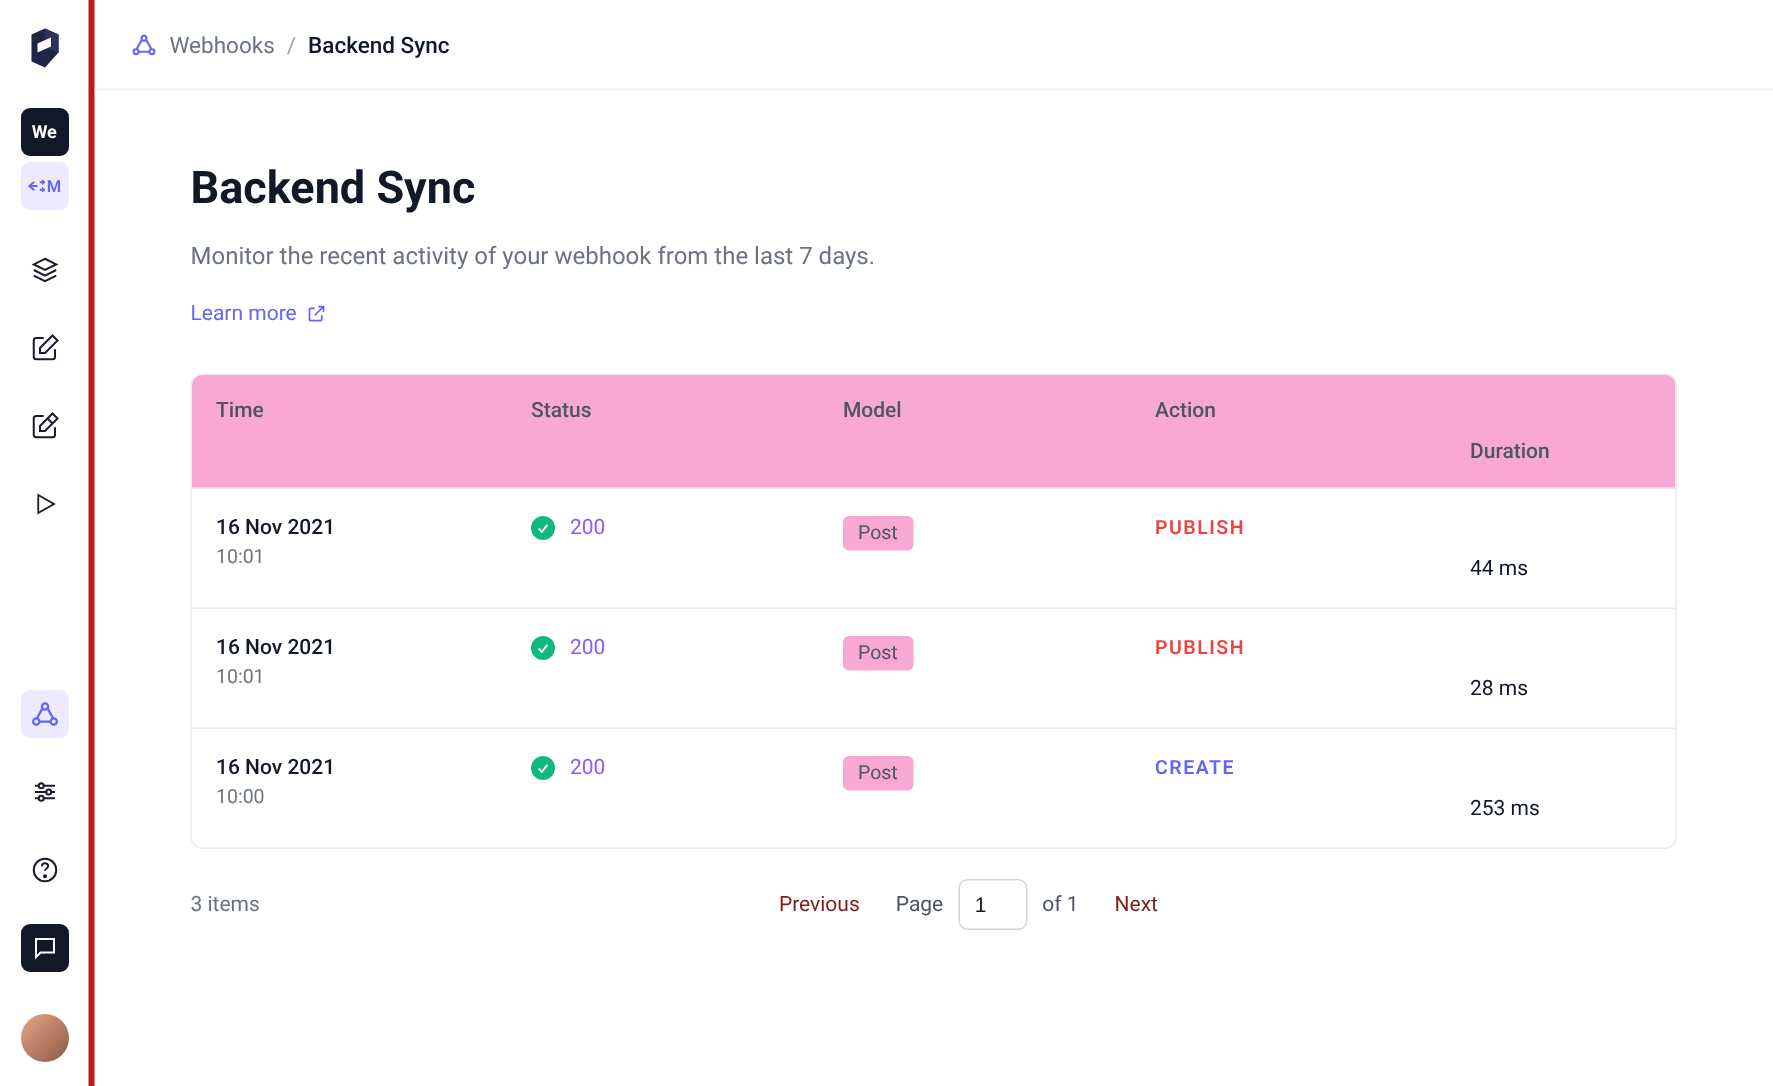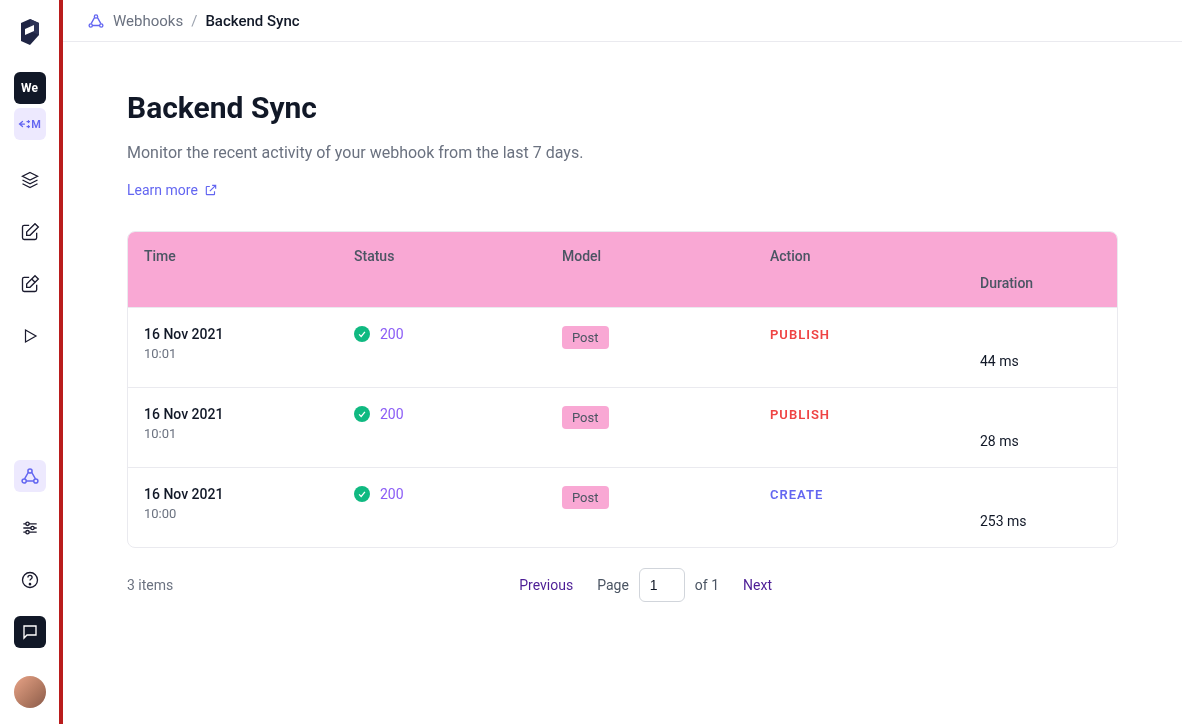--- a/index.html
+++ b/index.html
@@ -75,21 +75,21 @@
       margin-top: 8px;
       margin-bottom: 16px;
       cursor:pointer;
     }
     .main {
       flex: 1;
       display: flex;
       flex-direction: column;
     }
     .breadcrumb {
-      height: 42px;
+      height: 60px;
       border-bottom: 1px solid #eaeaef;
       display: flex;
       align-items: center;
       padding: 0 24px;
       gap: 8px;
       font-size: 15px;
     }
     .breadcrumb .wh-icon { color: #6366f1; display:flex; }
     .breadcrumb .crumb-parent { color: #6b7280; cursor:pointer; }
     .breadcrumb .sep { color: #9ca3af; }
@@ -168,21 +168,21 @@
     .texttop { color:#111827; }
     .pager {
       margin-top: 20px;
       display: flex;
       align-items: center;
       font-size: 14px;
       color: #6b7280;
     }
     .pager .items-count { }
     .pager .center { flex:1; display:flex; align-items:center; justify-content:center; gap:24px;}
-    .pager .prev, .pager .next { color: #4c1d95; cursor: default; text-align: right; }
+    .pager .prev, .pager .next { color: #7f1d1d; cursor: default; text-align: right; }
     .pager .page-wrap { display:flex; align-items:center; gap:10px; color:#4b5563;}
     .pager input.page-input {
       width: 46px; height: 34px; border: 1px solid #d1d5db; border-radius: 6px;
       text-align: left; padding: 0 10px; font-size: 14px; color:#111827;
     }
     .pager .show-wrap { display:flex; align-items:center; gap:10px; }
     .pager .show-select {
       height: 36px; border: 1px solid #d1d5db; border-radius: 6px;
       padding: 0 30px 0 12px; font-size: 14px; color:#111827; background:#fff;
       position:relative; display:flex; align-items:center; min-width:72px; cursor:pointer;

